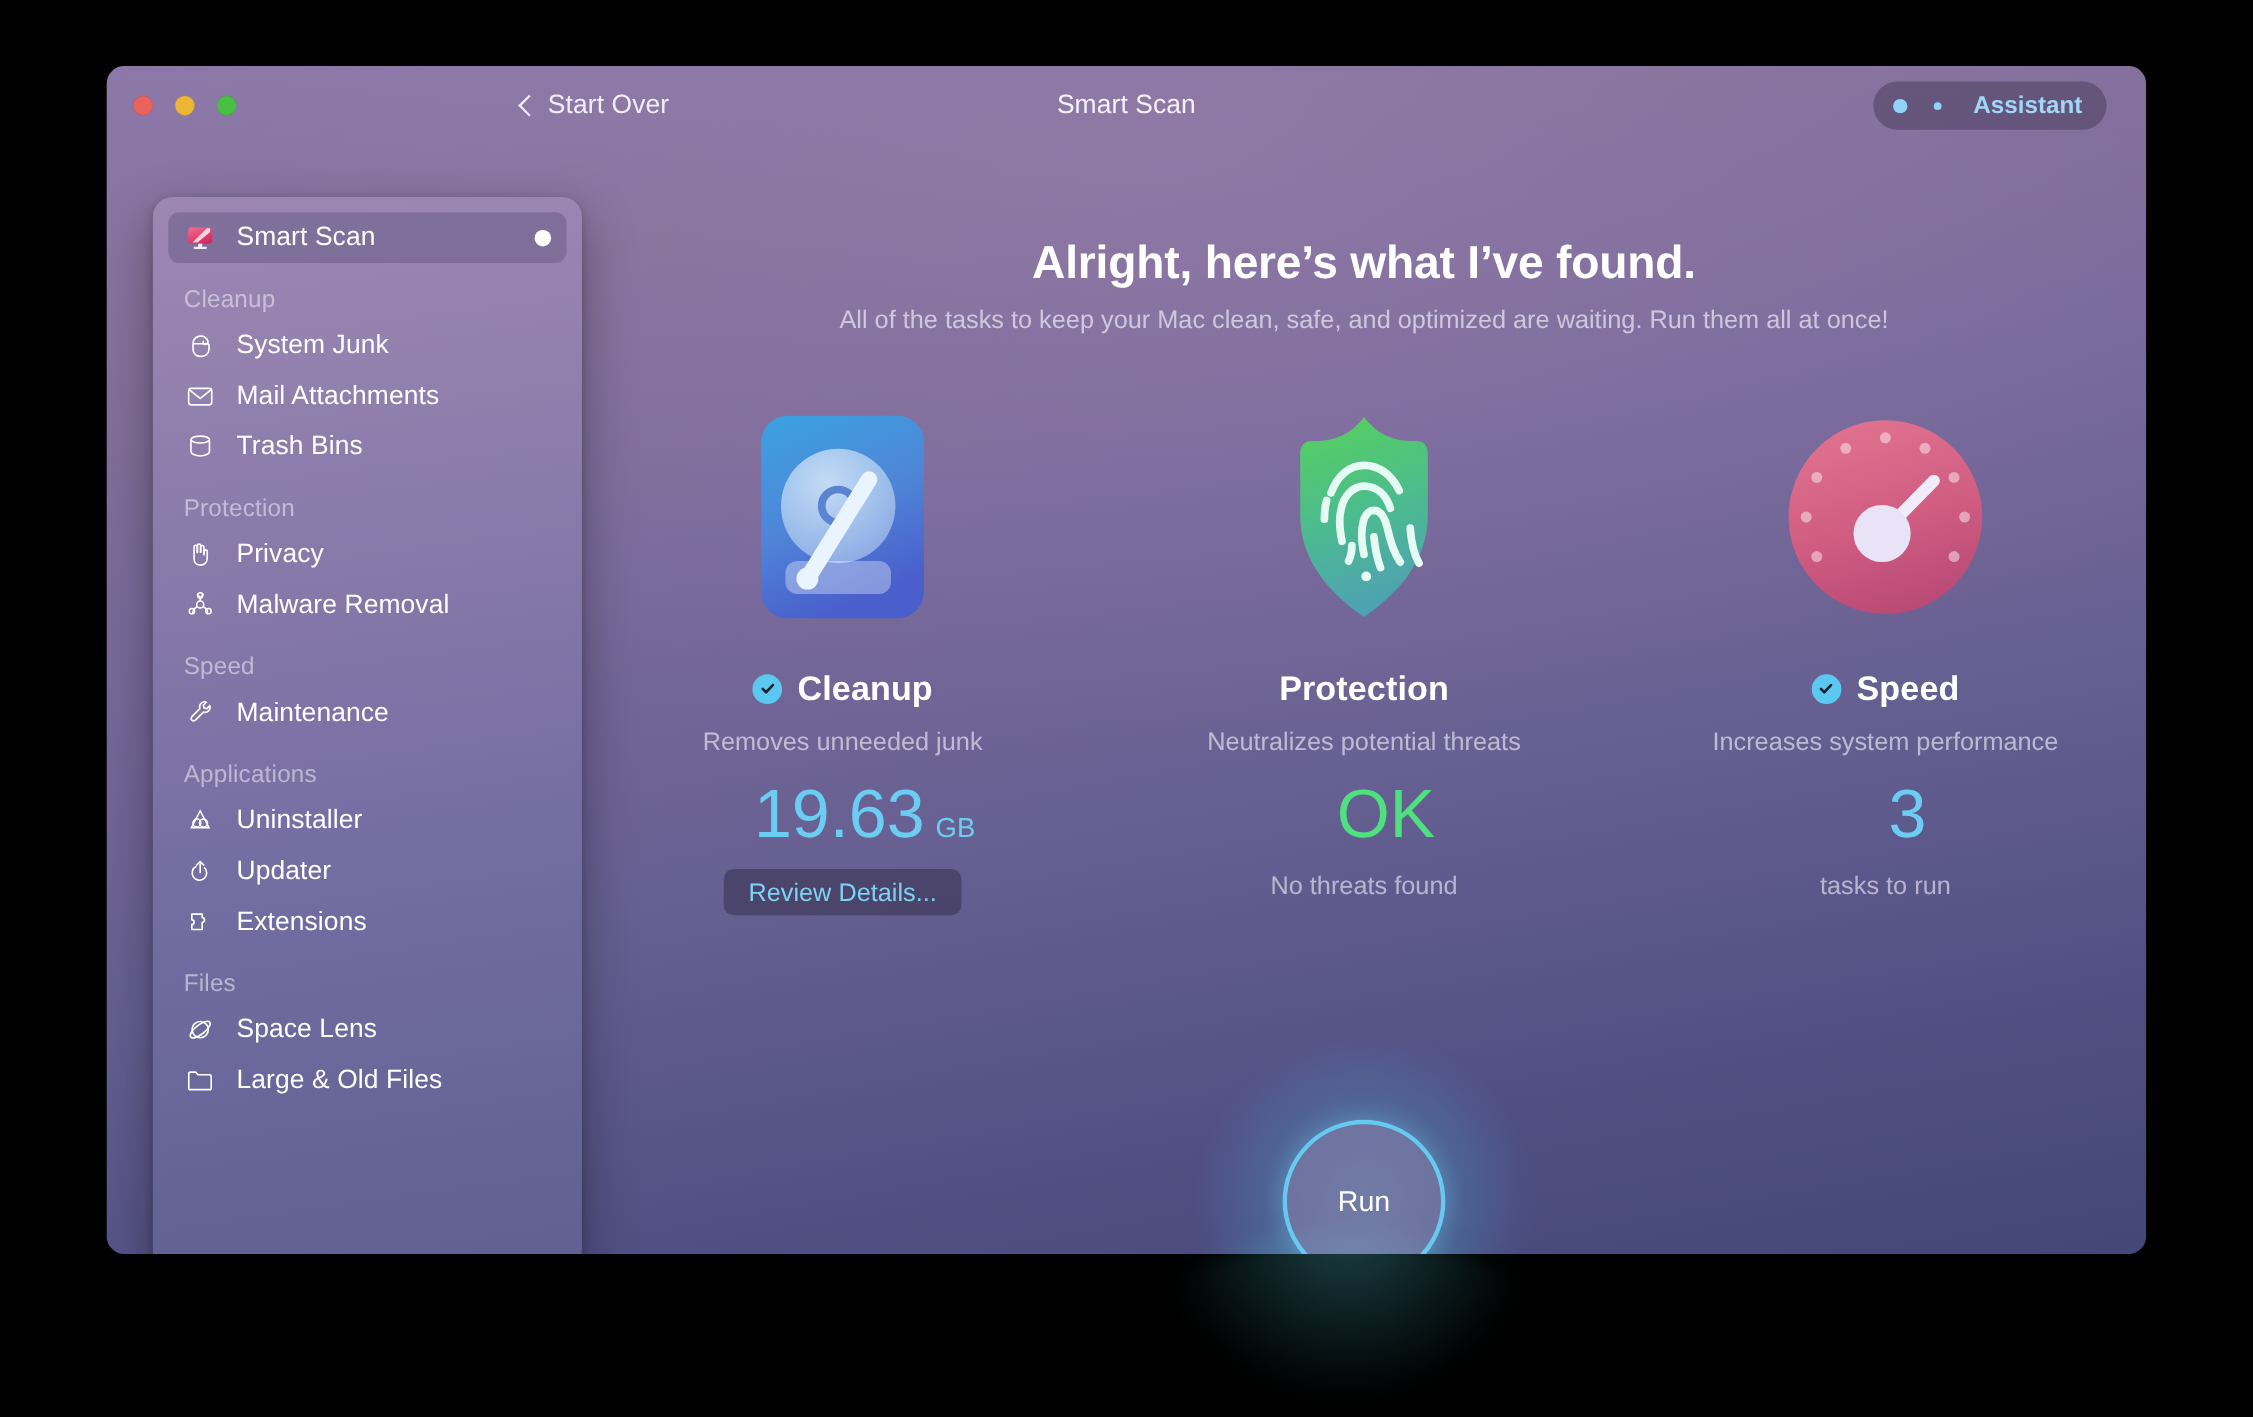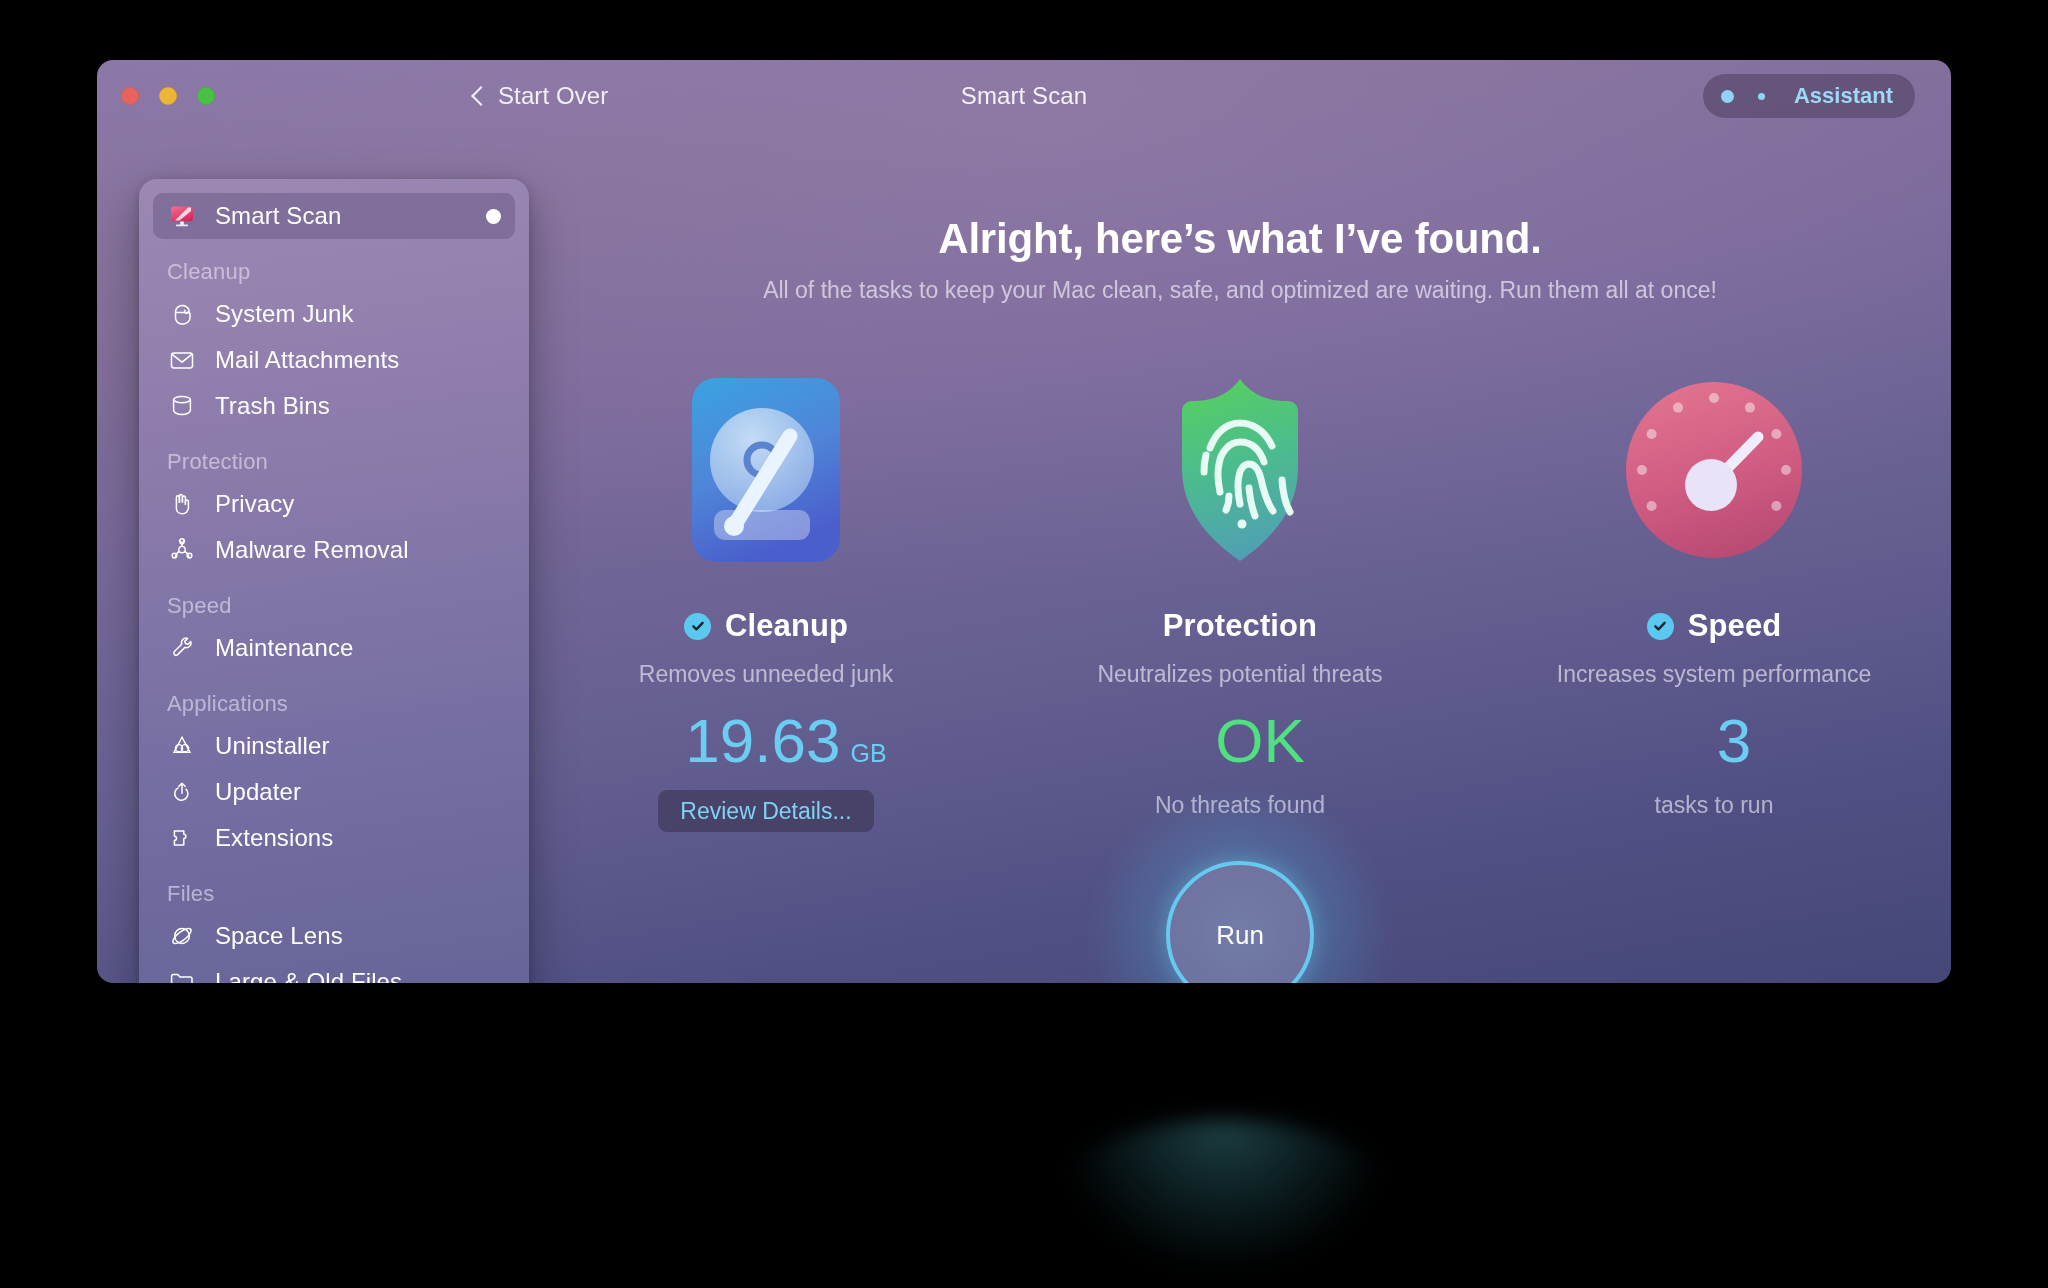--- a/index.html
+++ b/index.html
@@ -19,21 +19,21 @@
     height: 1288px;
     background: #000;
   }
 
   
   .window {
     position: absolute;
     left: 97px;
     top: 60px;
     width: 1854px;
-    height: 923px;
+    height: 1080px;
     border-radius: 16px;
     background: linear-gradient(170deg,
         #8a77a7 0%,
         #847099 18%,
         #79699a 38%,
         #655f91 62%,
         #515084 82%,
         #454778 100%);
     overflow: hidden;
   }

